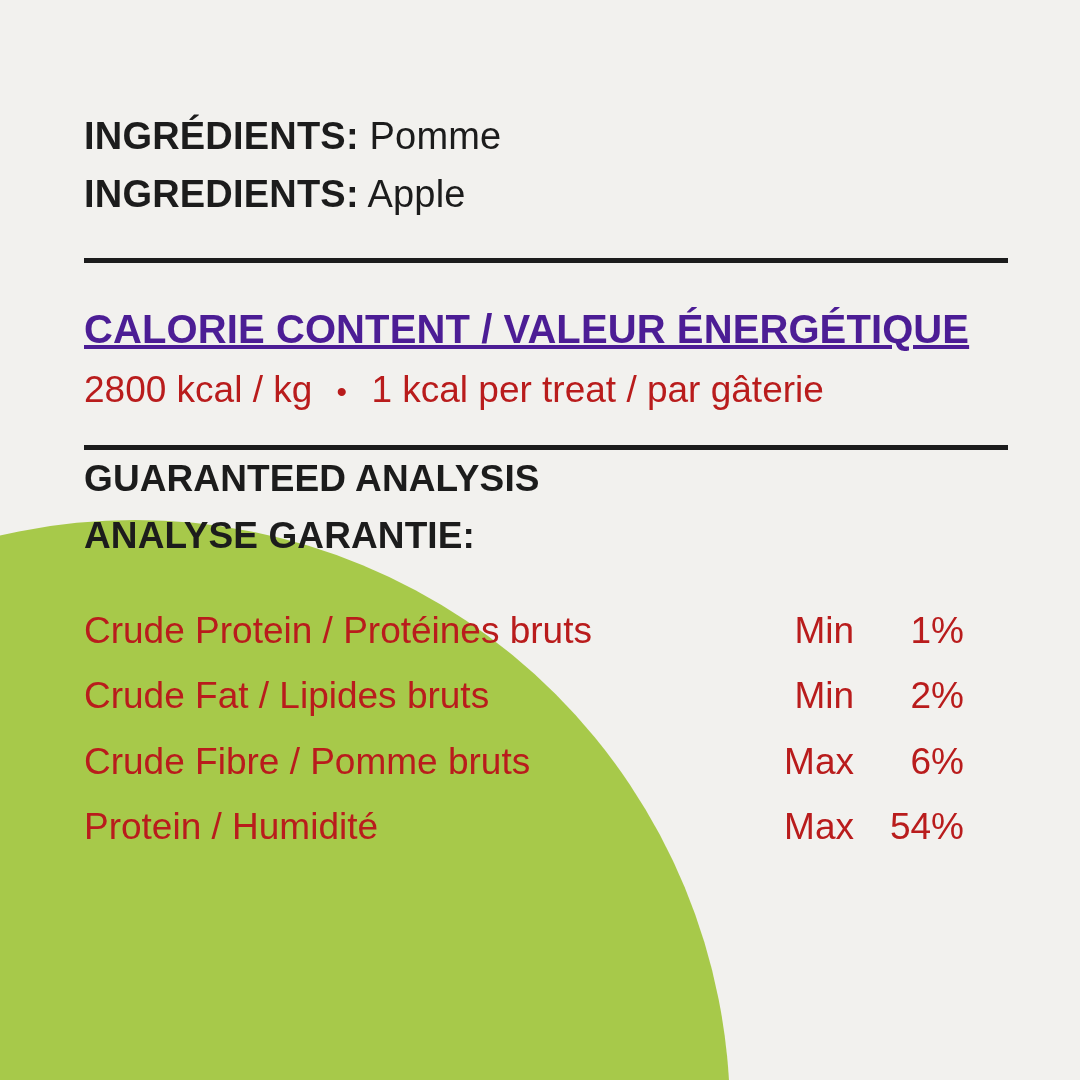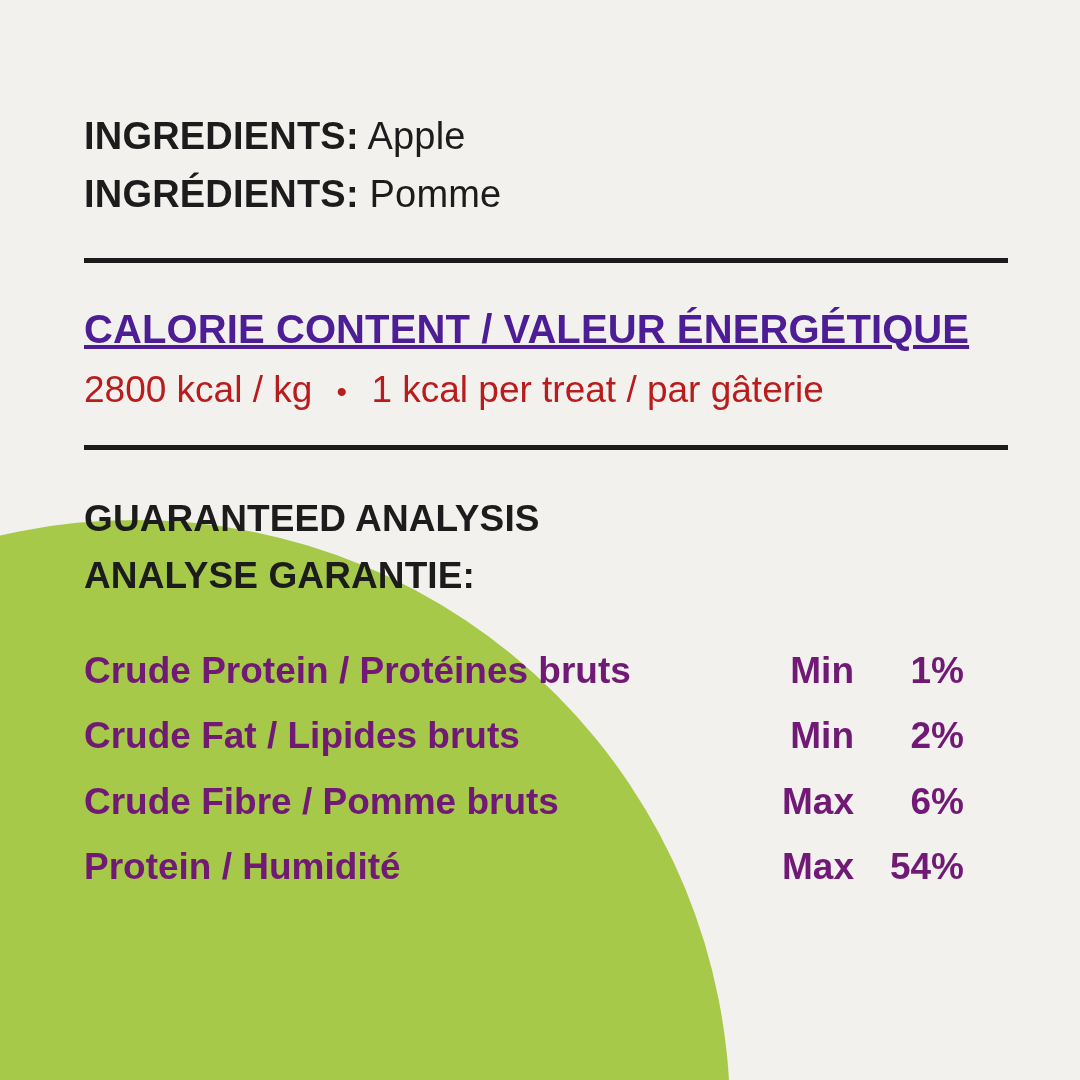--- a/index.html
+++ b/index.html
@@ -81,38 +81,37 @@
     margin-top: 10px;
     white-space: nowrap;
   }
   .dot-sep {
     display: inline-block;
     padding: 0 14px;
     font-size: 30px;
     vertical-align: middle;
   }
   .analysis-block {
-    padding-top: 40px;
   }
   .analysis-title {
     font-size: 37px;
     font-weight: 700;
     line-height: 1.55;
     color: #1c1c1c;
     letter-spacing: 0.1px;
   }
   .analysis-table {
     margin-top: 34px;
     border-collapse: collapse;
     width: 880px;
   }
   .analysis-table td {
     font-size: 37px;
-    font-weight: 700;
-    color: #701a75;
+    font-weight: 400;
+    color: #b91c1c;
     padding: 6px 0;
     line-height: 1.44;
     white-space: nowrap;
   }
   .col-nutrient {
     text-align: left;
     width: 640px;
   }
   .col-limit {
     text-align: right;
@@ -128,26 +127,26 @@
 <body>
 
 <div class="label-panel" style="background: rgb(242, 241, 238);">
 
   <div class="green-blob" style="background: rgb(167, 201, 74);"></div>
 
   <div class="content">
 
     <div class="ingredients-block">
       <div class="ing-line">
+        <span class="ing-label">INGRÉDIENTS:</span>
+        <span class="ing-value">Pomme</span>
+      </div>
+      <div class="ing-line">
         <span class="ing-label">INGREDIENTS:</span>
         <span class="ing-value">Apple</span>
-      </div>
-      <div class="ing-line">
-        <span class="ing-label">INGRÉDIENTS:</span>
-        <span class="ing-value">Pomme</span>
       </div>
     </div>
 
     <div class="divider"></div>
 
     <div class="calorie-block">
       <div class="calorie-title">CALORIE CONTENT / VALEUR ÉNERGÉTIQUE</div>
       <div class="calorie-value">
         <span>2800 kcal / kg</span>
         <span class="dot-sep">•</span>

